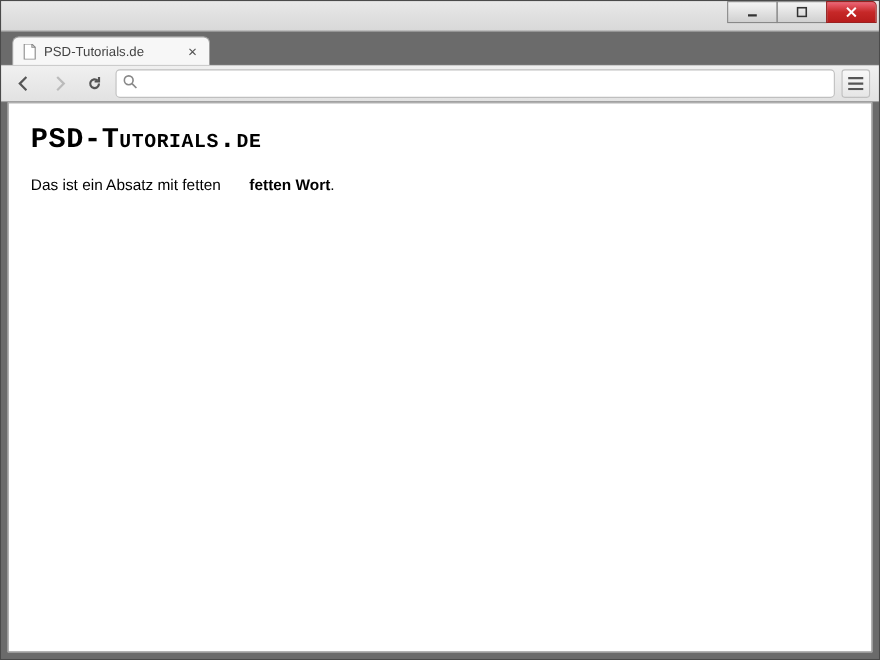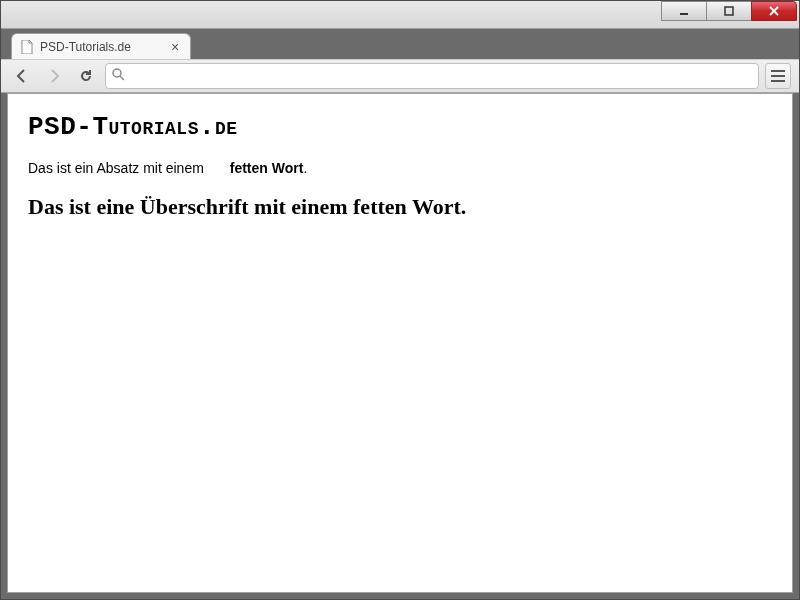--- a/index.html
+++ b/index.html
@@ -207,18 +207,17 @@
           <line x1="0" y1="6" x2="14" y2="6" stroke="#555" stroke-width="2"></line>
           <line x1="0" y1="11" x2="14" y2="11" stroke="#555" stroke-width="2"></line>
         </svg>
     </div>
   </div>
 
   <div class="content-wrap">
     <div class="page">
       <h1 class="logo">PSD-Tutorials.de</h1>
       <p>
-        <span>Das ist ein Absatz mit einem </span><span class="bold">fetten Wort</span><span>.</span>
+        <span>Das ist ein Absatz mit fetten </span><span class="bold">fetten Wort</span><span>.</span>
       </p>
-      <h2>Das ist eine Überschrift mit einem fetten Wort.</h2>
     </div>
   </div>
 </div>
 
 </body></html>

